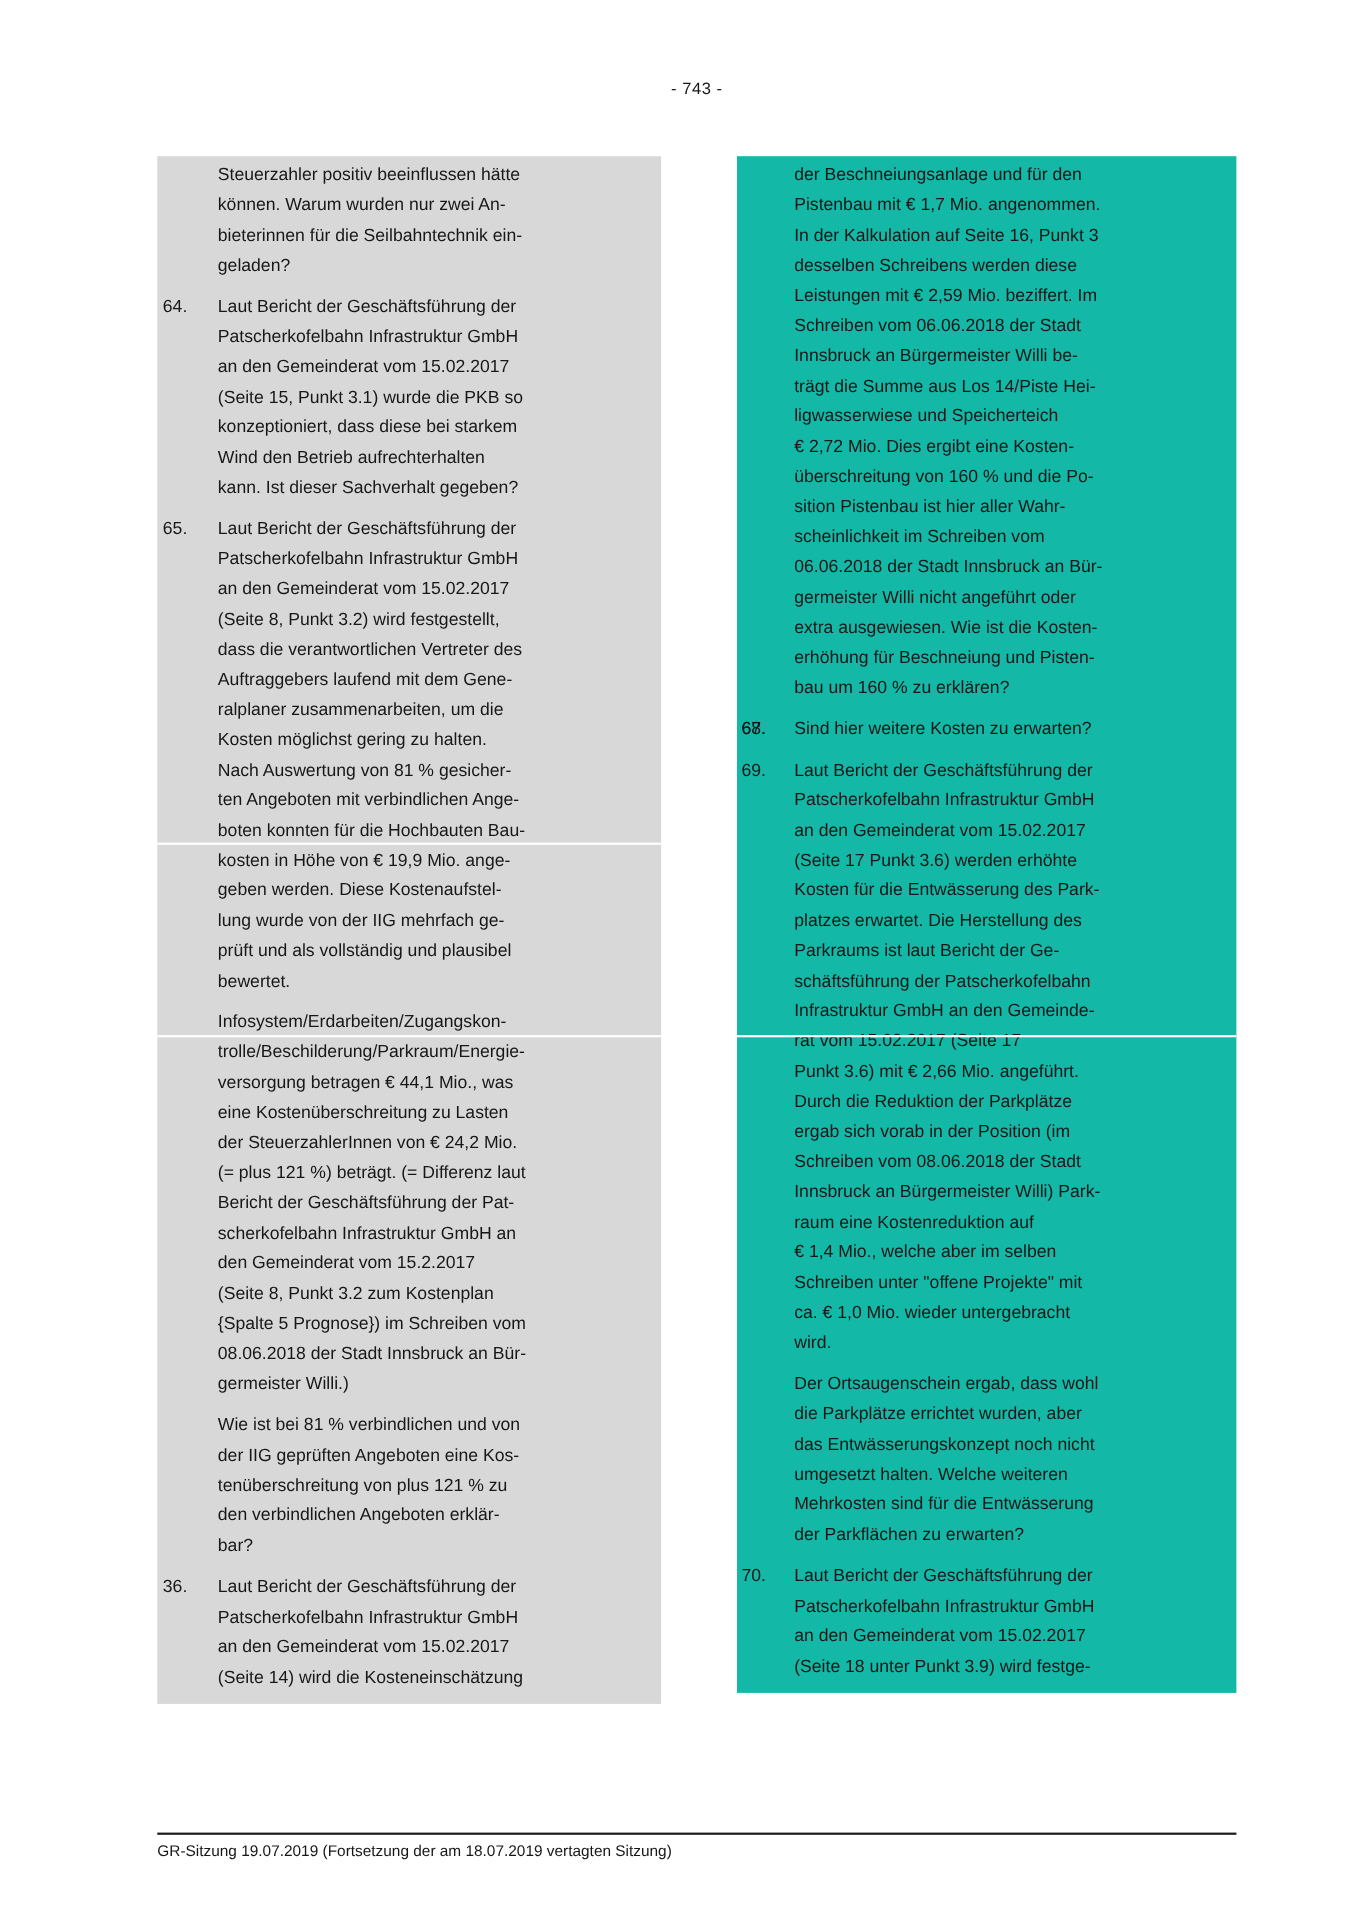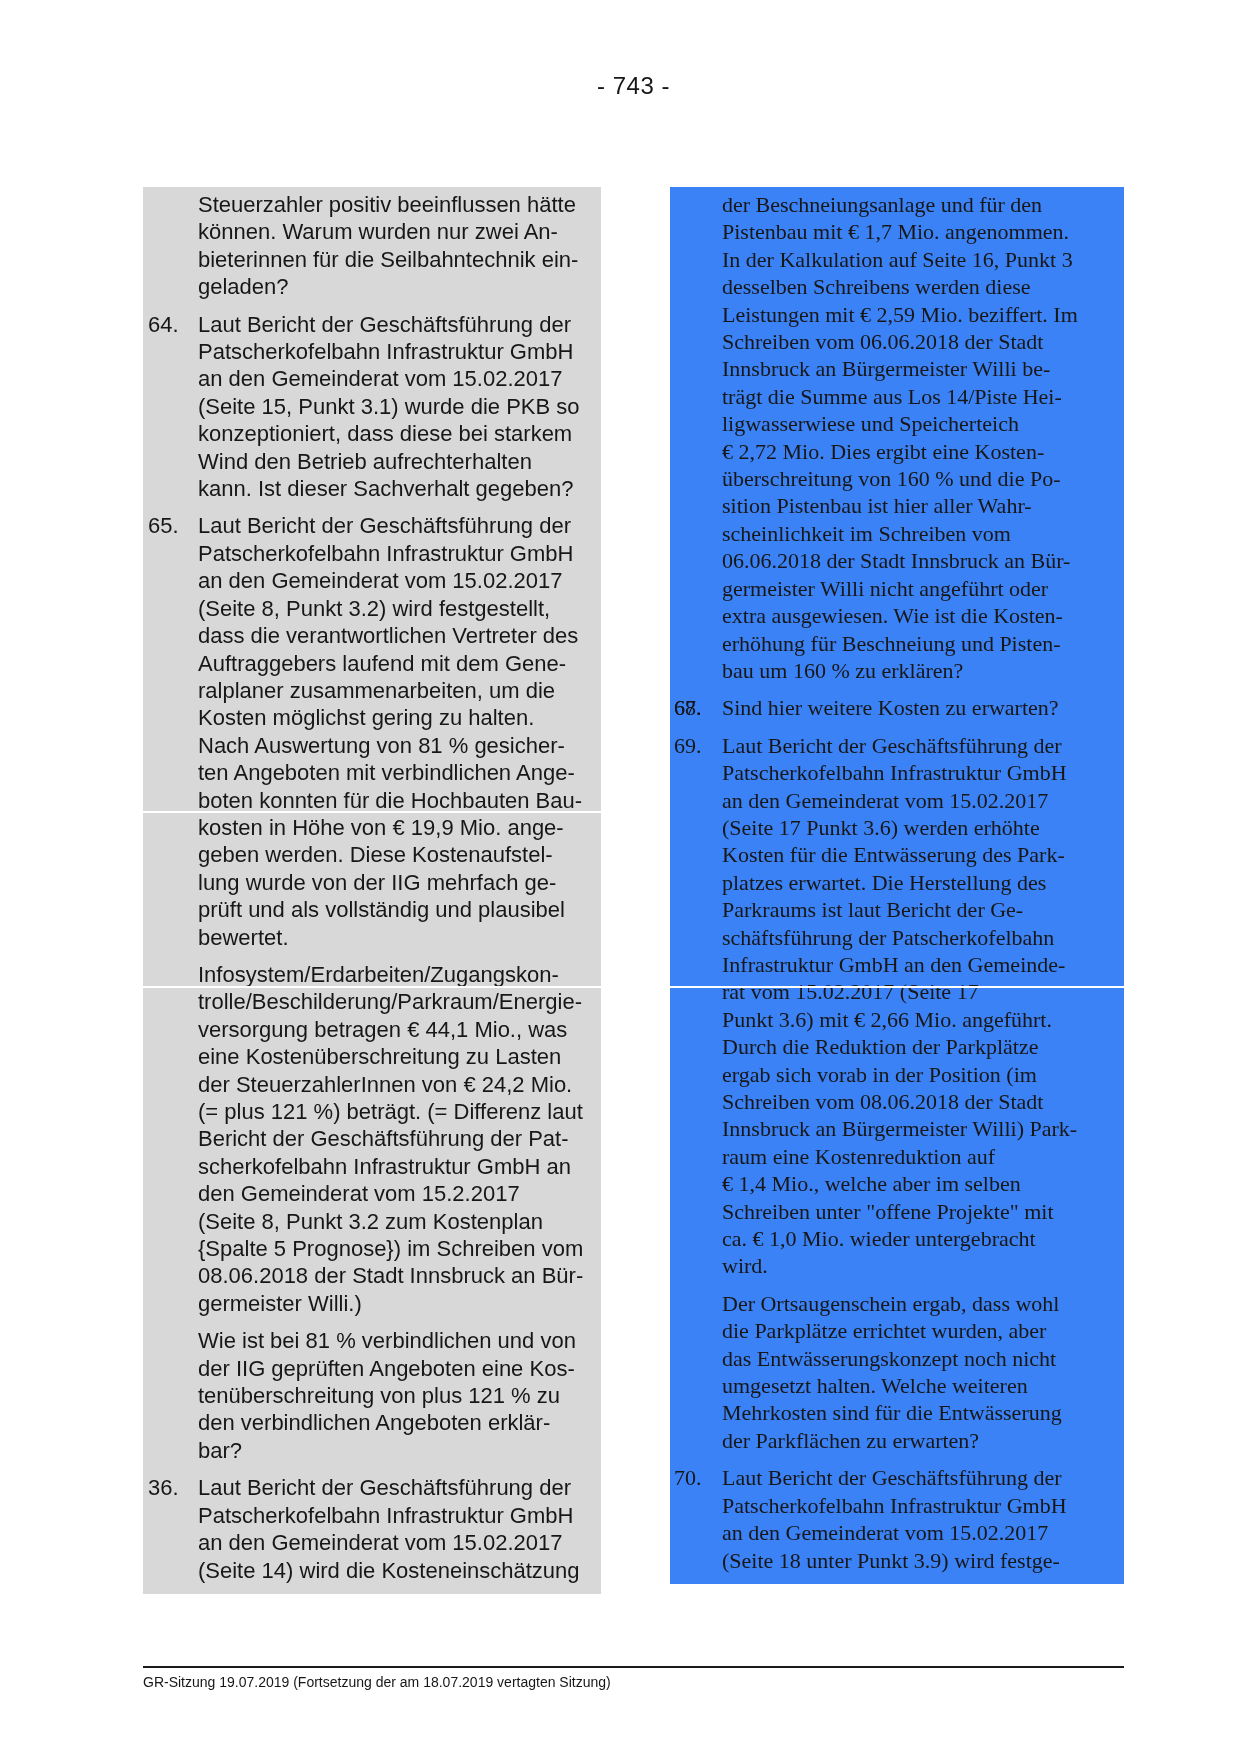--- a/index.html
+++ b/index.html
@@ -12,31 +12,30 @@
     width:1241px;height:1754px;
     background:#ffffff;
     margin:0 auto;
     overflow:hidden;
     color:#171717;
   }
   .page-number{
     position:absolute;
     top:72px;left:143px;width:981px;
     text-align:center;
-    font-size:24px;
+    font-size:15px;
     letter-spacing:0.5px;
   }
   .column{
     position:absolute;
     top:142px;
     background:#d8d8d8;
     padding:4px 0 10px 0;
-    font-size:22px;
+    font-size:16px;
     line-height:27.4px;
-    margin-top:45px;
   }
   .col-left{left:143px;width:458px;}
   .col-right{left:670px;width:454px;}
   .para{
     position:relative;
     margin:10px 0 0 0;
   }
   .para:first-child{margin-top:0;}
   .col-left .para{padding-left:55px;}
   .col-right .para{padding-left:52px;}
@@ -130,21 +129,21 @@
       <div class="para numbered">
         <span class="qnum">36.</span>
         <span class="qtext">Laut Bericht der Geschäftsführung der
 Patscherkofelbahn Infrastruktur GmbH
 an den Gemeinderat vom 15.02.2017
 (Seite 14) wird die Kosteneinschätzung</span>
       </div>
       <div class="seam" style="top: 624px;"></div>
       <div class="seam" style="top: 799px;"></div>
     </div>
-  <div class="column col-right" id="col-right" style="background: #3b82f6; font-family: Liberation Serif, serif;">
+  <div class="column col-right" id="col-right" style="background: #14b8a6;">
       <div class="para">
         <span class="qtext">der Beschneiungsanlage und für den
 Pistenbau mit € 1,7 Mio. angenommen.
 In der Kalkulation auf Seite 16, Punkt 3
 desselben Schreibens werden diese
 Leistungen mit € 2,59 Mio. beziffert. Im
 Schreiben vom 06.06.2018 der Stadt
 Innsbruck an Bürgermeister Willi be-
 trägt die Summe aus Los 14/Piste Hei-
 ligwasserwiese und Speicherteich

